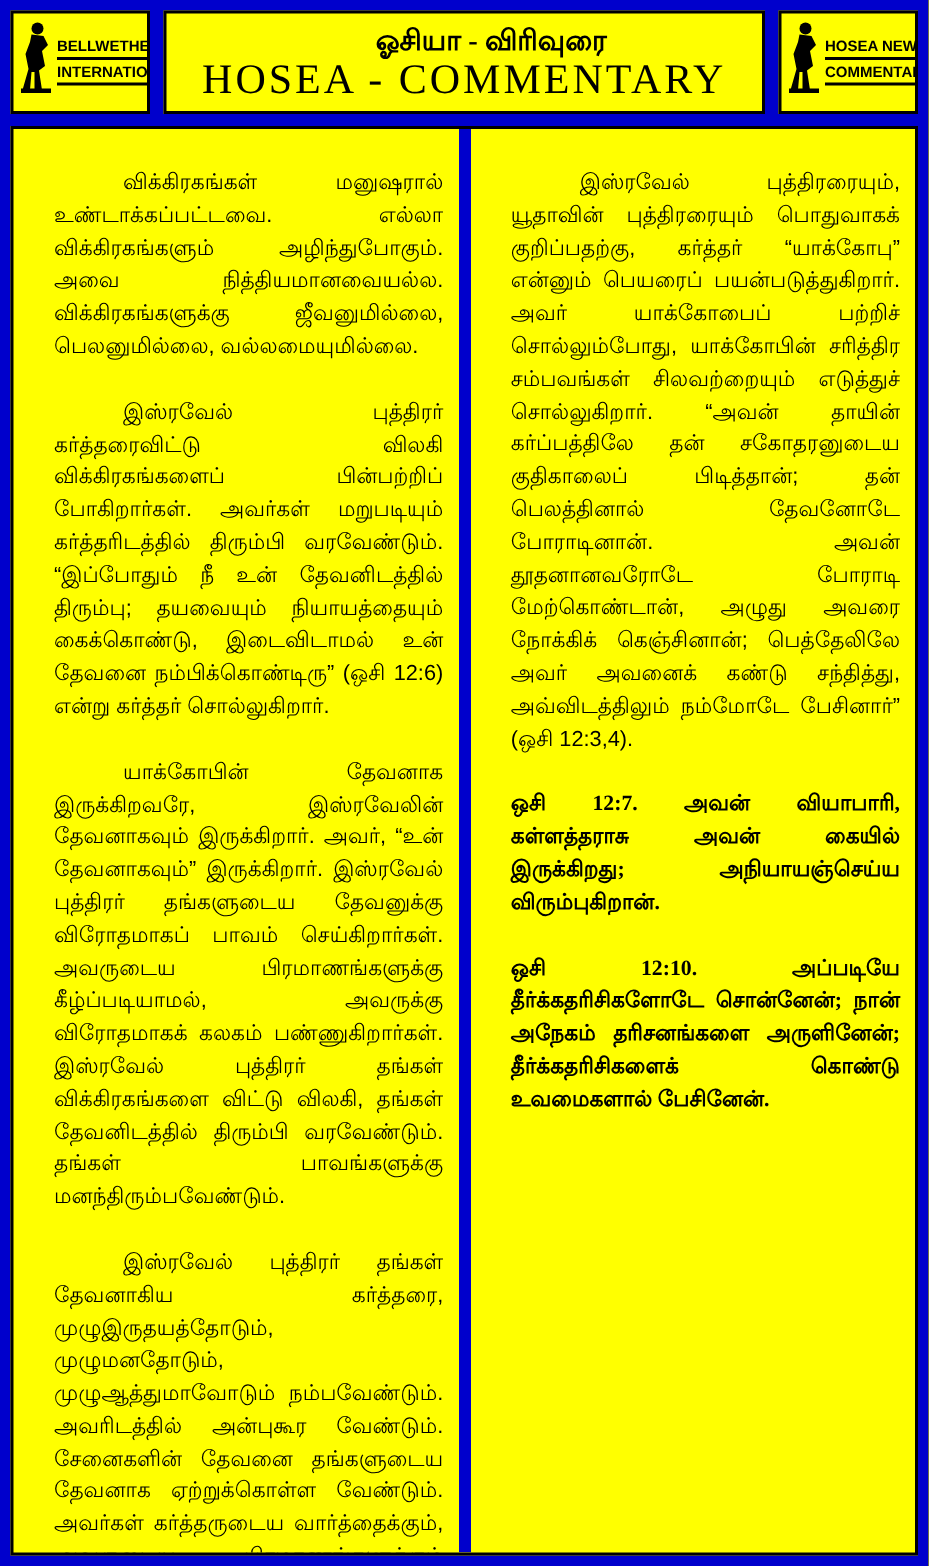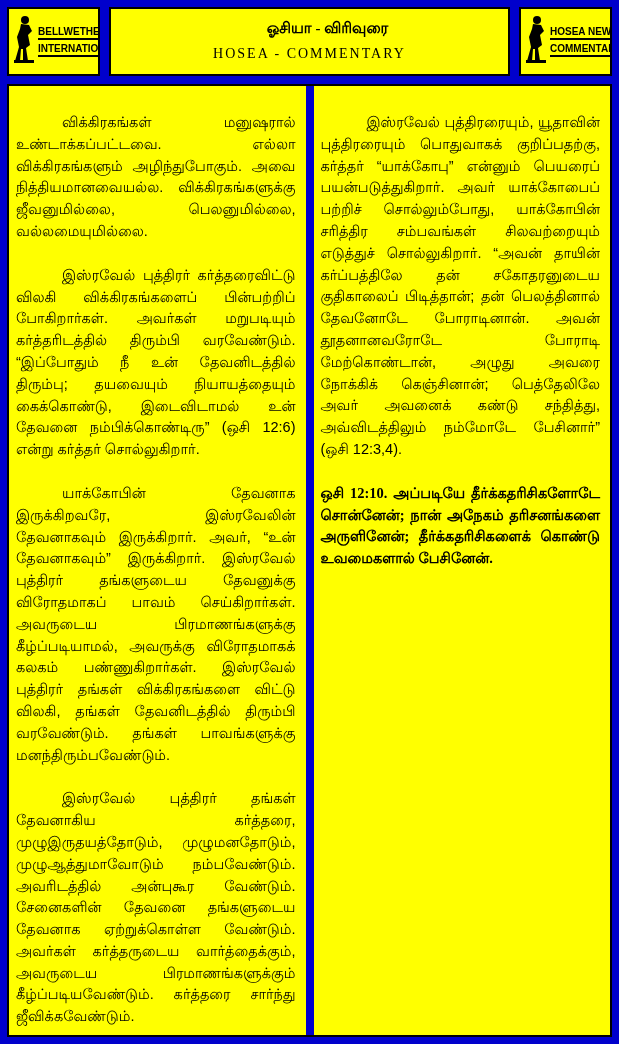--- a/index.html
+++ b/index.html
@@ -26,34 +26,34 @@
     font-size: 10px; font-weight: bold; letter-spacing: 0;
     border-bottom: 2px solid #000; padding-bottom: 1px;
     white-space: nowrap; font-family: "Liberation Sans", sans-serif;
   }
   .title-box {
     flex: 1; display: flex; flex-direction: column;
     align-items: center; justify-content: center; overflow: hidden;
   }
   .title-tamil {
     font-family: "Liberation Serif", serif;
-    font-weight: bold; font-size: 15px; line-height: 24px; margin-left: 36px;
+    font-weight: bold; font-size: 19px; line-height: 24px; margin-left: 36px;
   }
   .title-english {
     font-family: "Liberation Serif", serif;
-    font-size: 14px; line-height: 26px; letter-spacing: 2px;
+    font-size: 28px; line-height: 26px; letter-spacing: 2px;
     margin-top: 1px;
   }
   
   .main {
     flex: 1; background: #FFFF00; border: 2px solid #000;
     display: flex; overflow: hidden;
   }
   .col {
-    flex: 1; padding: 26px 10px 10px 7px;
+    flex: 1; padding: 26px 10px 10px 27px;
     font-size: 14.5px; line-height: 21.8px;
     text-align: justify; overflow: hidden;
   }
   .col p { margin: 0 0 22px 0; text-indent: 46px; }
   .col p.verse {
     text-indent: 0; font-weight: bold;
     font-family: "Liberation Serif", serif;
   }
   .section-heading {
     font-size: 17px; line-height: 24px; font-weight: bold;
@@ -112,18 +112,19 @@
       <p>இஸ்ரவேல் புத்திரர் கர்த்தரைவிட்டு விலகி விக்கிரகங்களைப் பின்பற்றிப் போகிறார்கள். அவர்கள் மறுபடியும் கர்த்தரிடத்தில் திரும்பி வரவேண்டும். “இப்போதும் நீ உன் தேவனிடத்தில் திரும்பு; தயவையும் நியாயத்தையும் கைக்கொண்டு, இடைவிடாமல் உன் தேவனை நம்பிக்கொண்டிரு” (ஒசி 12:6) என்று கர்த்தர் சொல்லுகிறார்.</p>
       <p>யாக்கோபின் தேவனாக இருக்கிறவரே, இஸ்ரவேலின் தேவனாகவும் இருக்கிறார். அவர், “உன் தேவனாகவும்” இருக்கிறார். இஸ்ரவேல் புத்திரர் தங்களுடைய தேவனுக்கு விரோதமாகப் பாவம் செய்கிறார்கள். அவருடைய பிரமாணங்களுக்கு கீழ்ப்படியாமல், அவருக்கு விரோதமாகக் கலகம் பண்ணுகிறார்கள். இஸ்ரவேல் புத்திரர் தங்கள் விக்கிரகங்களை விட்டு விலகி, தங்கள் தேவனிடத்தில் திரும்பி வரவேண்டும். தங்கள் பாவங்களுக்கு மனந்திரும்பவேண்டும்.</p>
       <p>இஸ்ரவேல் புத்திரர் தங்கள் தேவனாகிய கர்த்தரை, முழுஇருதயத்தோடும், முழுமனதோடும், முழுஆத்துமாவோடும் நம்பவேண்டும். அவரிடத்தில் அன்புகூர வேண்டும். சேனைகளின் தேவனை தங்களுடைய தேவனாக ஏற்றுக்கொள்ள வேண்டும். அவர்கள் கர்த்தருடைய வார்த்தைக்கும், அவருடைய பிரமாணங்களுக்கும் கீழ்ப்படியவேண்டும். கர்த்தரை சார்ந்து ஜீவிக்கவேண்டும்.</p>
 
     </div>
 
     <div class="divider"></div>
 
     <div class="col">
       <p>இஸ்ரவேல் புத்திரரையும், யூதாவின் புத்திரரையும் பொதுவாகக் குறிப்பதற்கு, கர்த்தர் “யாக்கோபு” என்னும் பெயரைப் பயன்படுத்துகிறார். அவர் யாக்கோபைப் பற்றிச் சொல்லும்போது, யாக்கோபின் சரித்திர சம்பவங்கள் சிலவற்றையும் எடுத்துச் சொல்லுகிறார். “அவன் தாயின் கர்ப்பத்திலே தன் சகோதரனுடைய குதிகாலைப் பிடித்தான்; தன் பெலத்தினால் தேவனோடே போராடினான். அவன் தூதனானவரோடே போராடி மேற்கொண்டான், அழுது அவரை நோக்கிக் கெஞ்சினான்; பெத்தேலிலே அவர் அவனைக் கண்டு சந்தித்து, அவ்விடத்திலும் நம்மோடே பேசினார்” (ஒசி 12:3,4).</p>
+      <p class="verse">ஒசி 12:7. அவன் வியாபாரி, கள்ளத்தராசு அவன் கையில் இருக்கிறது; அநியாயஞ்செய்ய விரும்புகிறான்.</p>
       <p class="verse">ஒசி 12:10. அப்படியே தீர்க்கதரிசிகளோடே சொன்னேன்; நான் அநேகம் தரிசனங்களை அருளினேன்; தீர்க்கதரிசிகளைக் கொண்டு உவமைகளால் பேசினேன்.</p>
     </div>
 
   </div>
 
 </div>
 
 </body></html>

